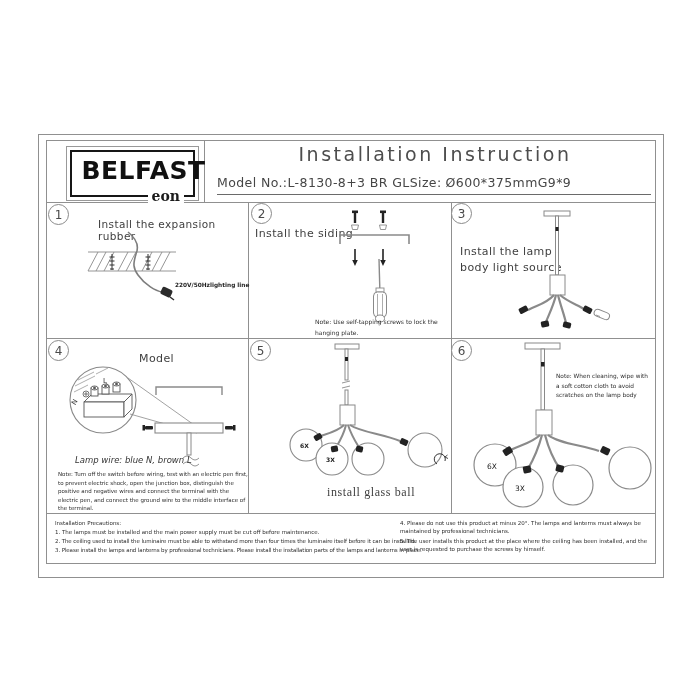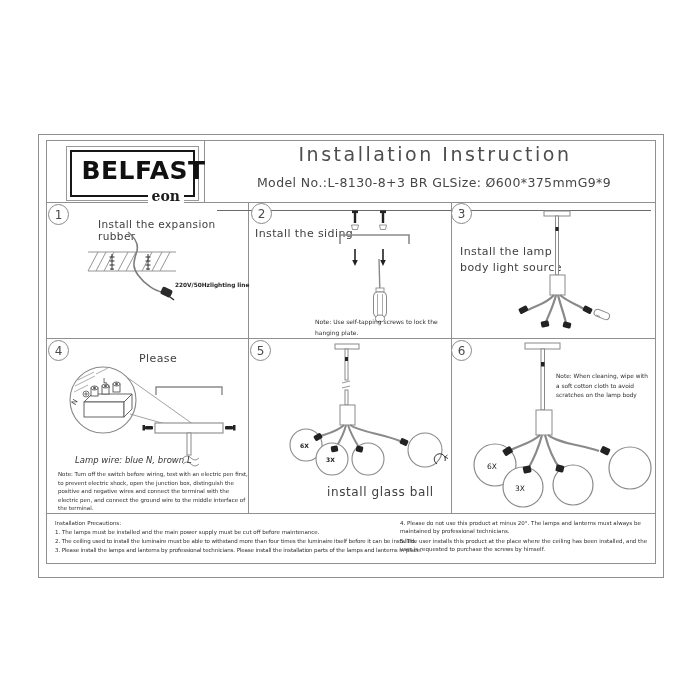--- a/index.html
+++ b/index.html
@@ -19,21 +19,21 @@
   svg text{font-family:"DejaVu Sans",sans-serif;}
   .logo-outer{position:absolute;left:66px;top:146px;width:131px;height:53px;border:1px solid #999;}
   .logo-inner{position:absolute;left:3px;top:3px;right:3px;bottom:3px;border:2.5px solid #161616;
               display:flex;align-items:center;justify-content:center;}
   .brand{font-size:25px;font-weight:bold;letter-spacing:0.5px;color:#111;margin-top:-6px;padding-left:22px;}
   .brand-sub{position:absolute;right:9px;bottom:-9px;background:#fff;padding:0 4px;
              font-family:"DejaVu Serif",serif;font-size:14px;font-weight:bold;color:#1c1c1c;}
   .main-title{position:absolute;left:215px;top:143px;width:440px;text-align:center;
               font-size:19px;letter-spacing:2.5px;color:#4d4d4d;}
   .model-row{position:absolute;left:217px;top:175px;width:434px;border-bottom:1px solid #6a6a6a;
-             padding-bottom:20px;display:flex;justify-content:center;
+             padding-bottom:4px;display:flex;justify-content:flex-start;
              font-size:12.5px;letter-spacing:0.4px;color:#464646;}
   .model-row span{white-space:nowrap;}
   .caption-mid{position:absolute;font-size:12px;letter-spacing:0.6px;color:#3f3f3f;}
 </style>
 </head>
 <body>
 
 <div id="sheet">
 
   <div class="box" style="left:38px;top:134px;width:624px;height:442px;"></div>
@@ -159,21 +159,21 @@
       <rect x="112" y="120" width="8" height="6" rx="1.5" transform="rotate(14 116 123)"></rect>
       <rect x="132" y="105" width="9" height="6" rx="1.5" transform="rotate(28 137 108)"></rect>
     </g>
     <g stroke="#8a8a8a" fill="#fff">
       <rect x="143" y="109" width="16" height="7" rx="3.5" stroke-width="1" transform="rotate(22 151 112)"></rect>
       <line x1="145" y1="113" x2="149" y2="114.5" stroke-width="0.8"></line>
     </g>
   </svg>
   <div class="tiny" style="left:556px;top:372px;width:96px;font-size:5.8px;line-height:9.5px;">Note: When cleaning, wipe with a soft cotton cloth to avoid scratches on the lamp body</div>
 
-  <div class="panel-title" style="left:139px;top:352px;">Please</div>
+  <div class="panel-title" style="left:139px;top:352px;">Model</div>
   <svg style="left:48px;top:338px;" width="200" height="175" viewBox="0 0 200 175">
     <circle cx="55" cy="62" r="33" fill="#fff" stroke="#8a8a8a" stroke-width="1.1"></circle>
     <g stroke="#999" stroke-width="0.8">
       <line x1="30" y1="42" x2="46" y2="34"></line>
         <line x1="27" y1="48" x2="47" y2="38"></line>
       <line x1="26" y1="54" x2="40" y2="47"></line>
         <line x1="48" y1="36" x2="60" y2="30"></line>
     </g>
     <line x1="80" y1="40" x2="149" y2="89" stroke="#8a8a8a" stroke-width="0.8"></line>
     <line x1="82" y1="76" x2="149" y2="95" stroke="#8a8a8a" stroke-width="0.8"></line>
@@ -246,21 +246,21 @@
       <rect x="108" y="108" width="7" height="6" rx="1.5" transform="rotate(12 111 111)"></rect>
       <rect x="152" y="101" width="8" height="6" rx="1.5" transform="rotate(25 156 104)"></rect>
     </g>
     <text x="52" y="110" font-size="6" font-weight="bold" fill="#1d1d1d">6X</text>
     <text x="78" y="124" font-size="6" font-weight="bold" fill="#1d1d1d">3X</text>
     <g stroke="#333" fill="none" stroke-width="1">
       <path d="M189,126 a5.5,5.5 0 1 1 8,-3"></path>
       <path d="M197,119 l2.5,-2 M197,119 l3,1.5" stroke-width="0.9"></path>
     </g>
   </svg>
-  <div class="caption-mid" style="left:327px;top:485px;">install glass ball</div>
+  <div class="caption-mid" style="left:327px;top:485px;font-family:Liberation Serif, serif;">install glass ball</div>
 
   <svg style="left:451px;top:338px;" width="204" height="175" viewBox="0 0 204 175">
     <g stroke="#8a8a8a" fill="#fff">
       <rect x="74" y="5" width="35" height="6" stroke-width="1"></rect>
       <rect x="90" y="11" width="3.5" height="61" stroke-width="1"></rect>
       <rect x="85" y="72" width="16" height="25" stroke-width="1"></rect>
     </g>
     <rect x="90" y="24" width="3.5" height="4.5" fill="#222"></rect>
     <g fill="none" stroke="#8a8a8a" stroke-width="2.2">
       <path d="M89,97 C80,106 65,108 54,115"></path>

